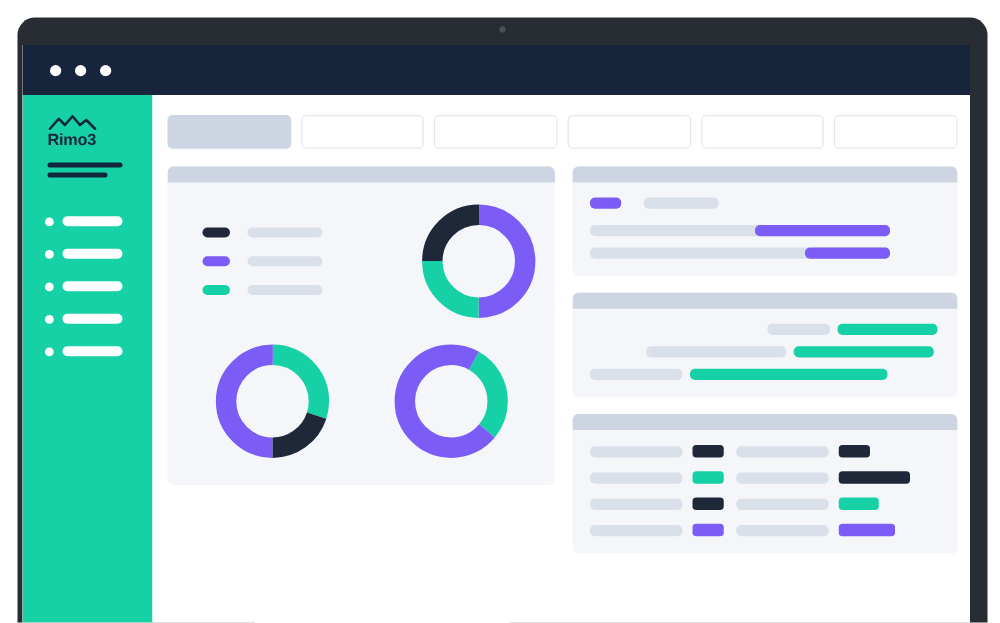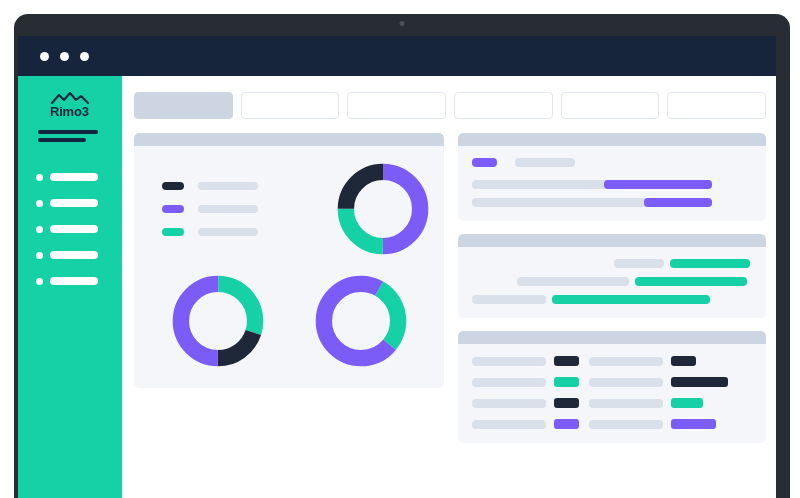--- a/index.html
+++ b/index.html
@@ -53,21 +53,21 @@
 
   
   #sidebar{
     width:104px;
     background:#16d1a5;
     flex:0 0 104px;
     padding-top:16px;
     box-sizing:border-box;
   }
   .logo-wrap{
-    padding-left:32px;
+    padding-left:20px;
     margin-bottom:12px;
   }
   .logo-mark{display:block;margin-bottom:1px;}
   .logo-text{
     font-size:13px;font-weight:bold;color:#12263d;
     letter-spacing:-.2px;line-height:1;
     font-family:"Liberation Sans", sans-serif;
   }
   .divider{
     height:4px;background:#12263d;border-radius:2px;

